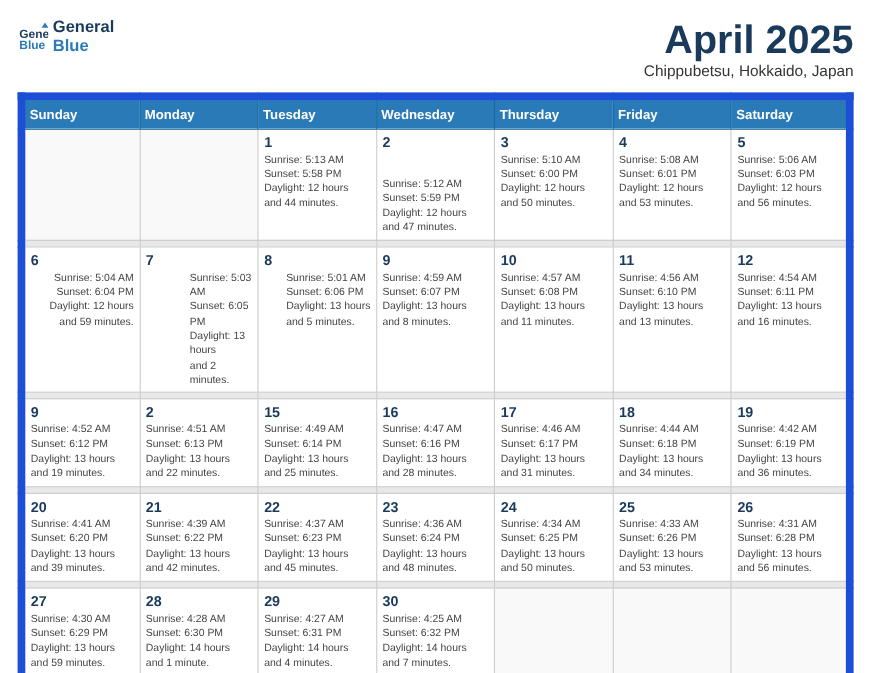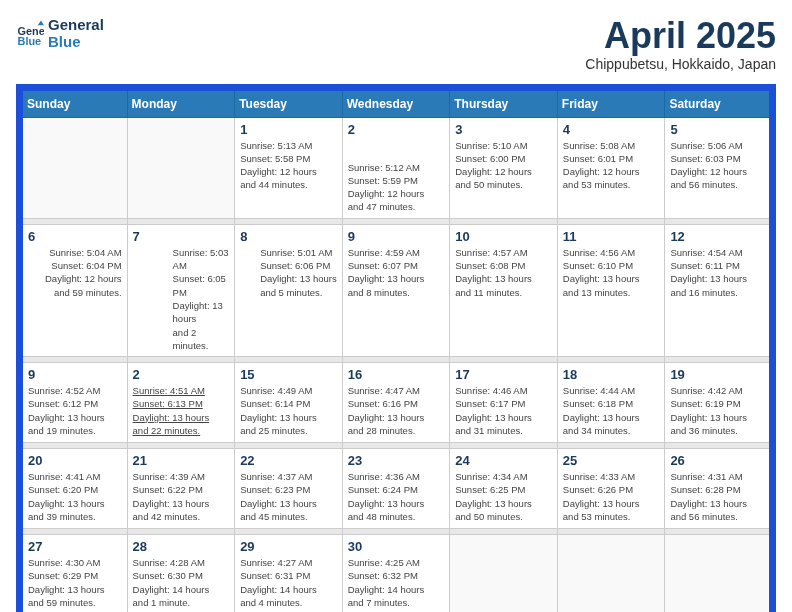--- a/index.html
+++ b/index.html
@@ -233,21 +233,21 @@
       <tr>
         <td>
           <span class="day-num">9</span>
           <div class="day-info" style="white-space: pre-line;">Sunrise: 4:52 AM
 Sunset: 6:12 PM
 Daylight: 13 hours
 and 19 minutes.</div>
         </td>
         <td>
           <span class="day-num">2</span>
-          <div class="day-info" style="white-space: pre-line; text-decoration: underline;">Sunrise: 4:51 AM
+          <div class="day-info" style="white-space: pre-line;">Sunrise: 4:51 AM
 Sunset: 6:13 PM
 Daylight: 13 hours
 and 22 minutes.</div>
         </td>
         <td>
           <span class="day-num">15</span>
           <div class="day-info" style="white-space: pre-line;">Sunrise: 4:49 AM
 Sunset: 6:14 PM
 Daylight: 13 hours
 and 25 minutes.</div>

